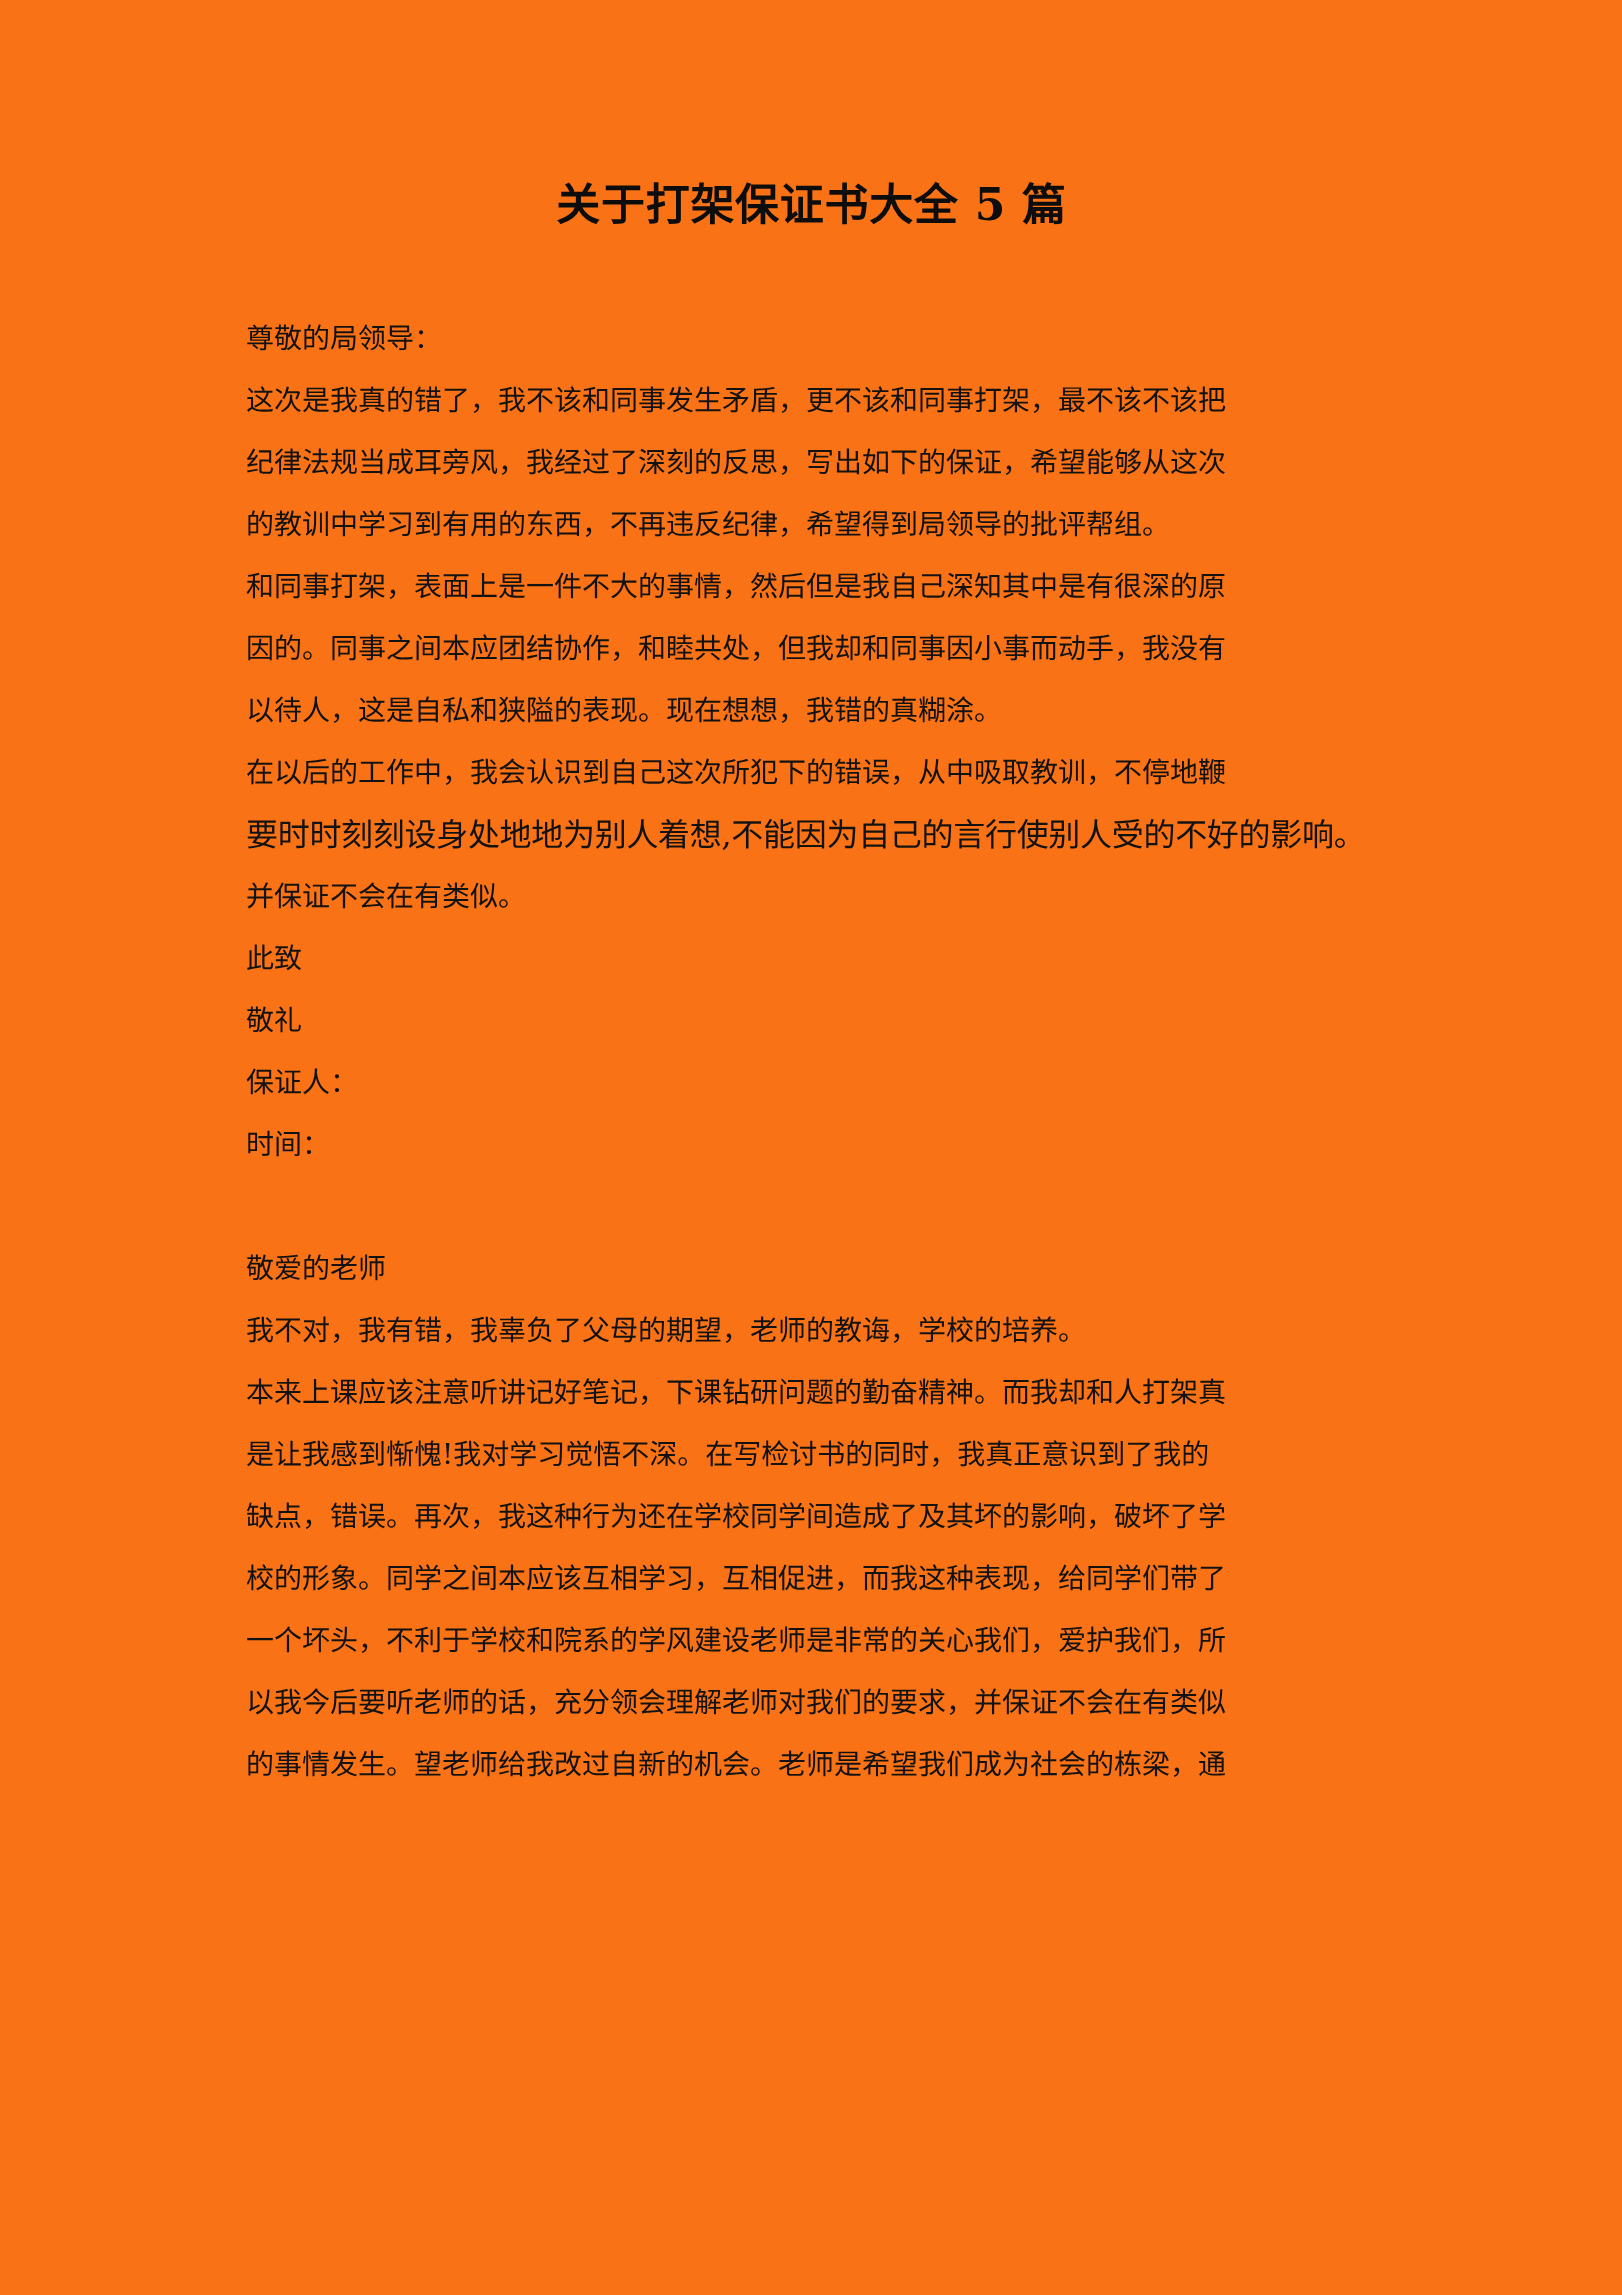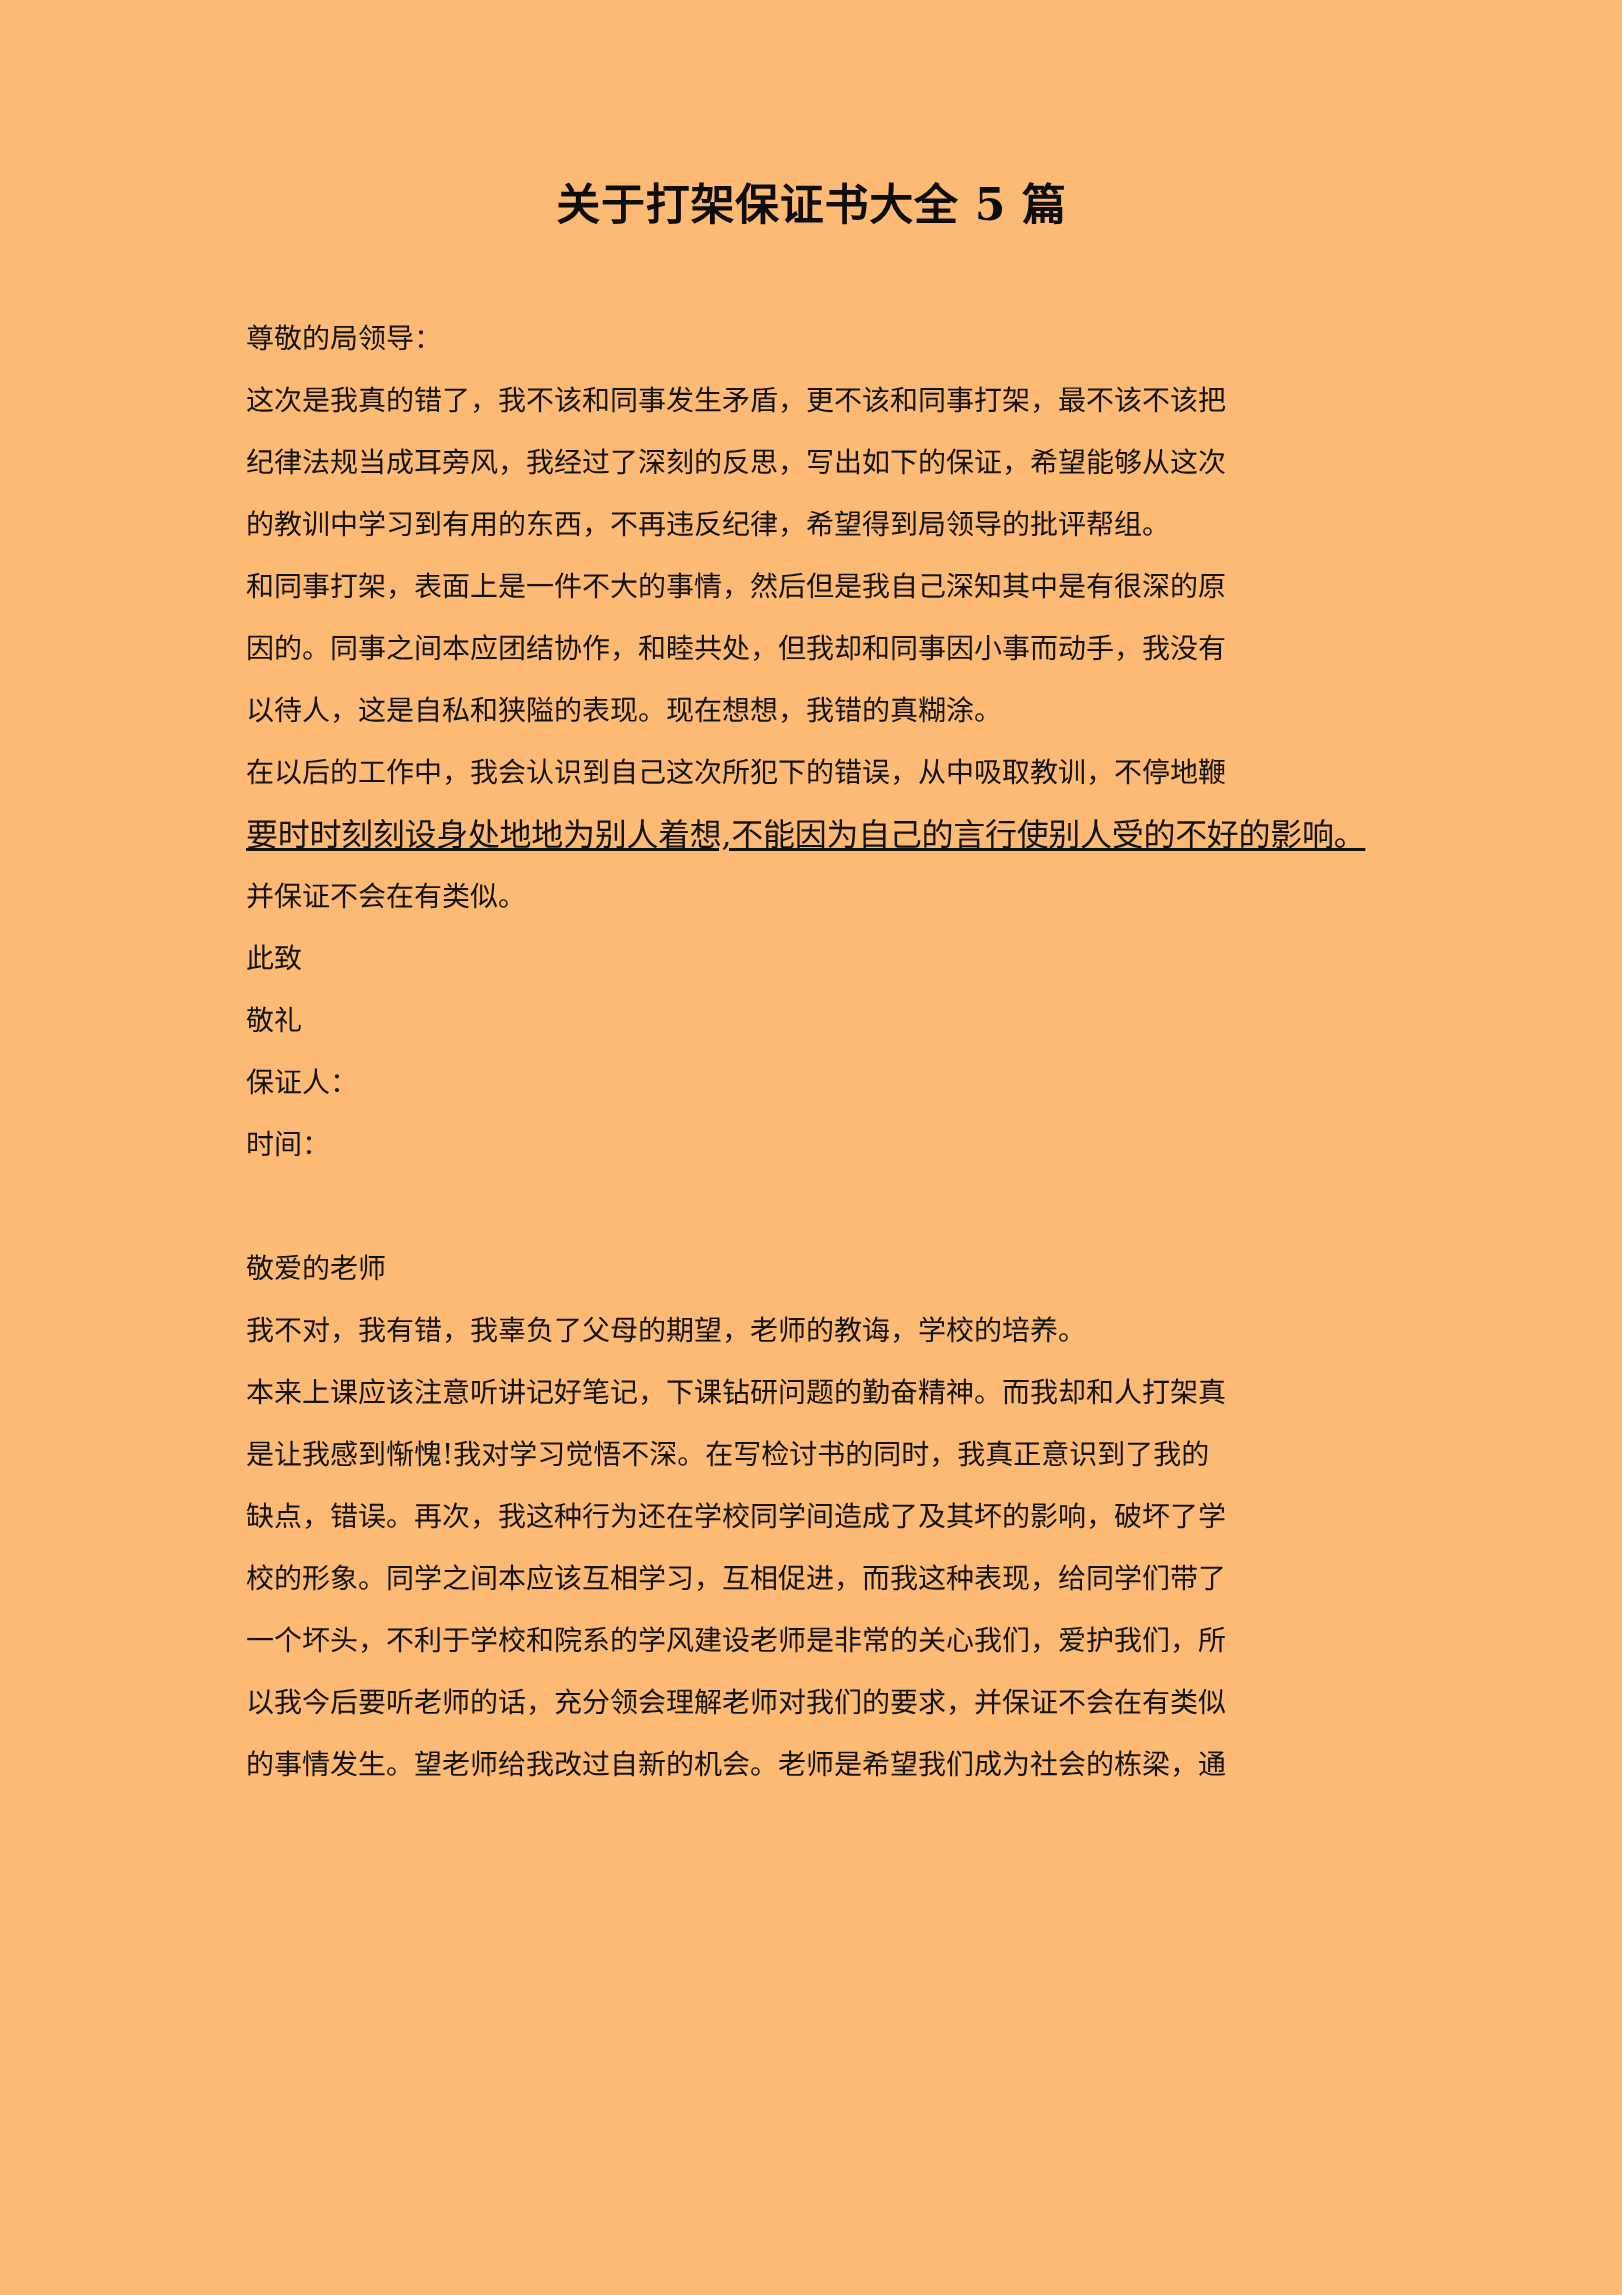--- a/index.html
+++ b/index.html
@@ -43,28 +43,27 @@
     line-height: 62px;
     font-size: 28px;
     color: #121212;
     white-space: nowrap;
     font-family: "DejaVu Serif", "Liberation Serif", serif;
   }
   
   .ln.tight {
     letter-spacing: -0.3px;
     font-size: 32px;
-    text-decoration: underline;
   }
   .ln.blank { height: 62px; }
 </style>
 </head>
 <body>
 
-<div class="page" style="background: #fdba74; color: rgb(18, 18, 18);">
+<div class="page" style="background: #f97316; color: rgb(18, 18, 18);">
 
   <div class="doc-title">关于打架保证书大全 5 篇</div>
 
   <div class="body-block">
 
     <div class="ln">尊敬的局领导：</div>
     <div class="ln">这次是我真的错了，我不该和同事发生矛盾，更不该和同事打架，最不该不该把</div>
     <div class="ln">纪律法规当成耳旁风，我经过了深刻的反思，写出如下的保证，希望能够从这次</div>
     <div class="ln">的教训中学习到有用的东西，不再违反纪律，希望得到局领导的批评帮组。</div>
     <div class="ln">和同事打架，表面上是一件不大的事情，然后但是我自己深知其中是有很深的原</div>

